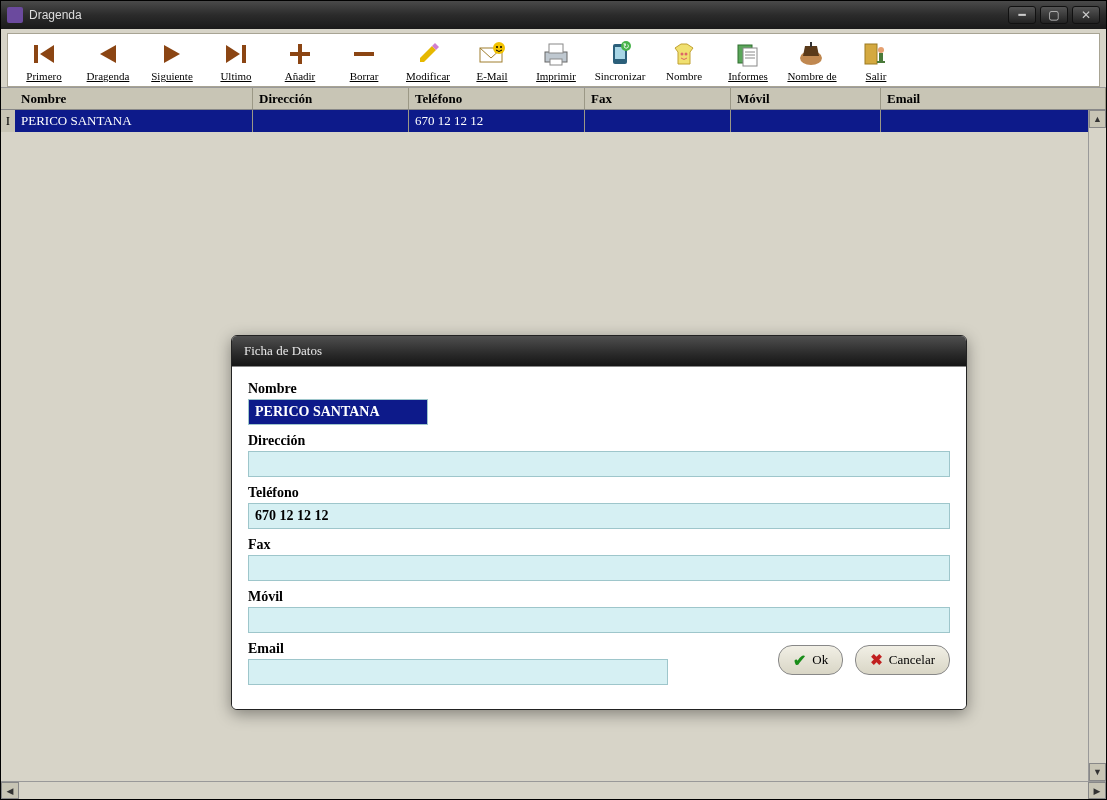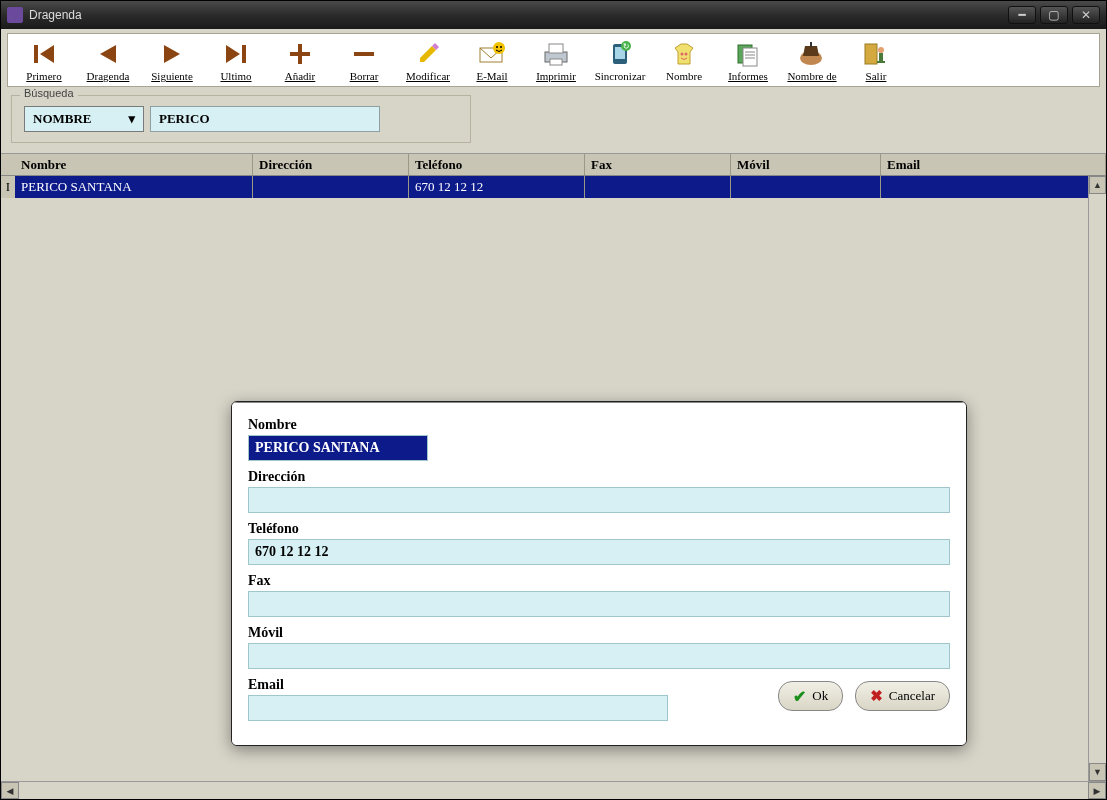--- a/index.html
+++ b/index.html
@@ -383,30 +383,20 @@
               <circle cx="20" cy="10" r="3" fill="#e6a070"></circle>
               <rect x="18" y="13" width="4" height="8" fill="#4a7a3a"></rect>
               <line x1="16" y1="22" x2="24" y2="22" stroke="#4a7a3a" stroke-width="2"></line>
             </svg>
         </div>
         <span class="tb-label">Salir</span>
       </div>
     </div>
   </div>
 
-  <div class="search-area">
-    <div class="search-field">
-      <span class="search-legend">Búsqueda</span>
-      <div class="combo">
-        <span>NOMBRE</span>
-        <span>▾</span>
-      </div>
-      <input class="search-input" value="PERICO" style="">
-    </div>
-  </div>
 
   <div class="table-wrap">
     <div class="thead">
       <div class="col-ind"></div>
       <div class="th col-nombre">Nombre</div>
       <div class="th col-dir">Dirección</div>
       <div class="th col-tel">Teléfono</div>
       <div class="th col-fax">Fax</div>
       <div class="th col-movil">Móvil</div>
       <div class="th col-email">Email</div>
@@ -421,20 +411,23 @@
         <div class="td col-movil"></div>
         <div class="td col-email"></div>
       </div>
       <div class="vscroll">
         <div class="arrow">▲</div>
         <div class="track"></div>
         <div class="arrow">▼</div>
       </div>
 
       <div class="modal">
+        <div class="modal-title">
+          <span>Ficha de Datos</span>
+        </div>
         <div class="modal-body">
           <div class="form-row">
             <span class="form-label">Nombre</span>
             <input class="form-input sel" style="width: 180px; background: rgb(13, 26, 138); color: rgb(255, 255, 255);" value="PERICO SANTANA">
           </div>
           <div class="form-row">
             <span class="form-label">Dirección</span>
             <input class="form-input" value="" style="">
           </div>
           <div class="form-row">

